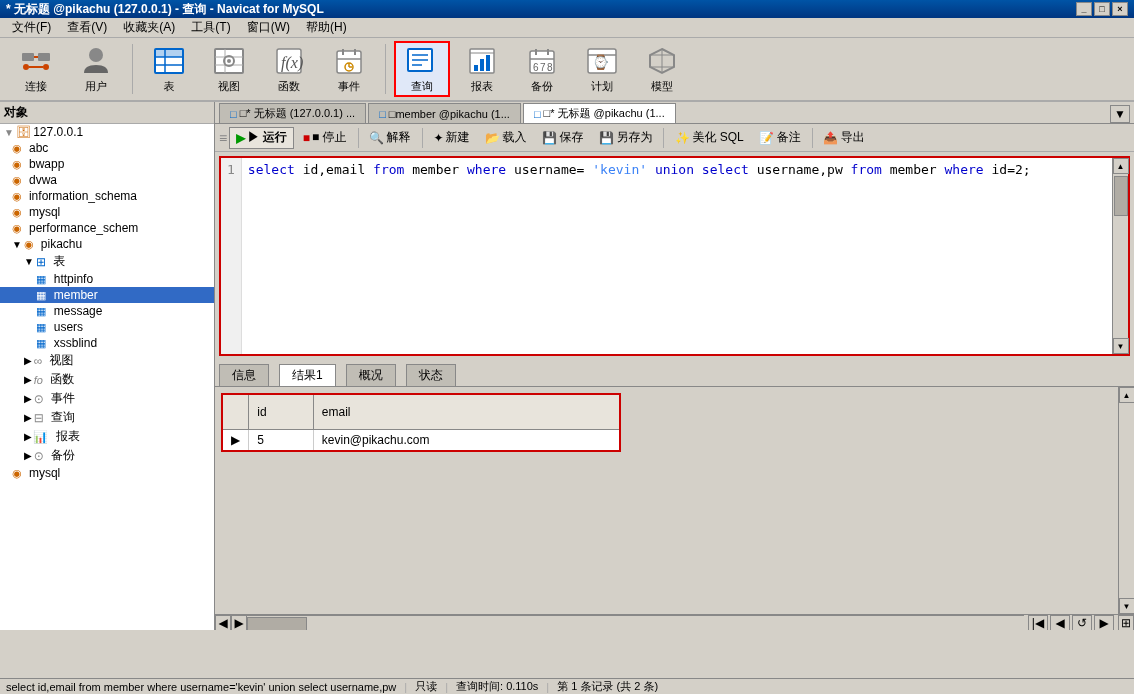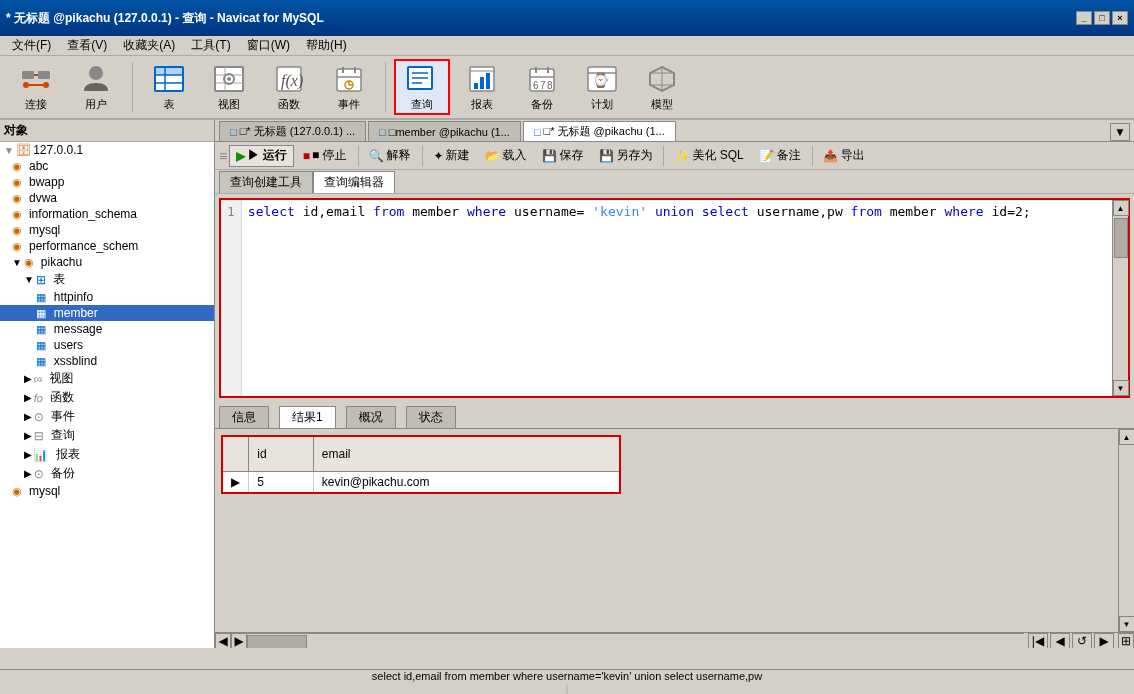--- a/index.html
+++ b/index.html
@@ -2,21 +2,21 @@
 <html><head>
   <meta charset="utf-8">
   <style>
     * { margin: 0; padding: 0; box-sizing: border-box; }
     body { width: 1134px; height: 694px; font-family: 'SimSun', '宋体', sans-serif; font-size: 12px; background: #d4d0c8; overflow: hidden; }
 
     
     .title-bar {
       background: linear-gradient(to bottom, #0054a6, #003580);
       color: white;
-      height: 36px;
+      height: 18px;
       display: flex;
       align-items: center;
       justify-content: space-between;
       padding: 0 6px;
       font-size: 12px;
       font-weight: bold;
     }
     .title-bar-controls { display: flex; gap: 2px; }
     .title-btn {
       width: 16px; height: 14px; background: #d4d0c8; border: 1px solid #888;
@@ -56,23 +56,23 @@
     }
     .tool-btn.active { border: 2px solid #ff0000; background: #e0e8f8; }
     .tool-icon { width: 32px; height: 32px; display: flex; align-items: center; justify-content: center; font-size: 20px; }
     .tool-sep { width: 1px; height: 50px; background: #aaa; margin: 0 4px; }
 
     
     .main-area { display: flex; height: calc(694px - 22px - 20px - 64px - 20px); }
 
     
     .status-bar {
-      height: 25px; background: #d4d0c8; border-top: 1px solid #888;
+      height: 16px; background: #d4d0c8; border-top: 1px solid #888;
       display: flex; align-items: center; padding: 0 6px; font-size: 11px;
-      position: absolute; bottom: 0; left: 0; right: 0; flex-direction: column;
+      position: absolute; bottom: 0; left: 0; right: 0;
     }
 
     
     .sidebar {
       width: 215px; background: white; border-right: 1px solid #888;
       overflow-y: auto; font-size: 12px;
     }
     .sidebar-header {
       background: #d4d0c8; padding: 2px 4px; font-weight: bold; border-bottom: 1px solid #aaa;
       display: flex; align-items: center; gap: 4px;
@@ -478,28 +478,20 @@
         <span>📝</span>
         <span>备注</span>
       </div>
       <div class="q-sep"></div>
       <div class="q-btn">
         <span>📤</span>
         <span>导出</span>
       </div>
     </div>
 
-    <div class="sub-toolbar">
-      <div class="sub-tab">
-        <span>查询创建工具</span>
-      </div>
-      <div class="sub-tab active">
-        <span>查询编辑器</span>
-      </div>
-    </div>
 
     <div style="display:flex; flex:0 0 auto; height:200px; border-bottom:1px solid #aaa; background:white; margin:4px; border:2px solid #cc0000;">
       <div style="background:#f0f0f0; color:#888; padding:4px 6px; font-family:monospace; font-size:13px; border-right:1px solid #ddd; min-width:20px;">
         <div>1</div>
       </div>
       <div style="flex:1; padding:4px 6px; font-family:monospace; font-size:13px; overflow:auto; cursor:text;">
         <span style="color:#0000cc;">select</span>
         <span style="color:#000;"> id,email </span>
         <span style="color:#0000cc;">from</span>
         <span style="color:#000;"> member </span>

